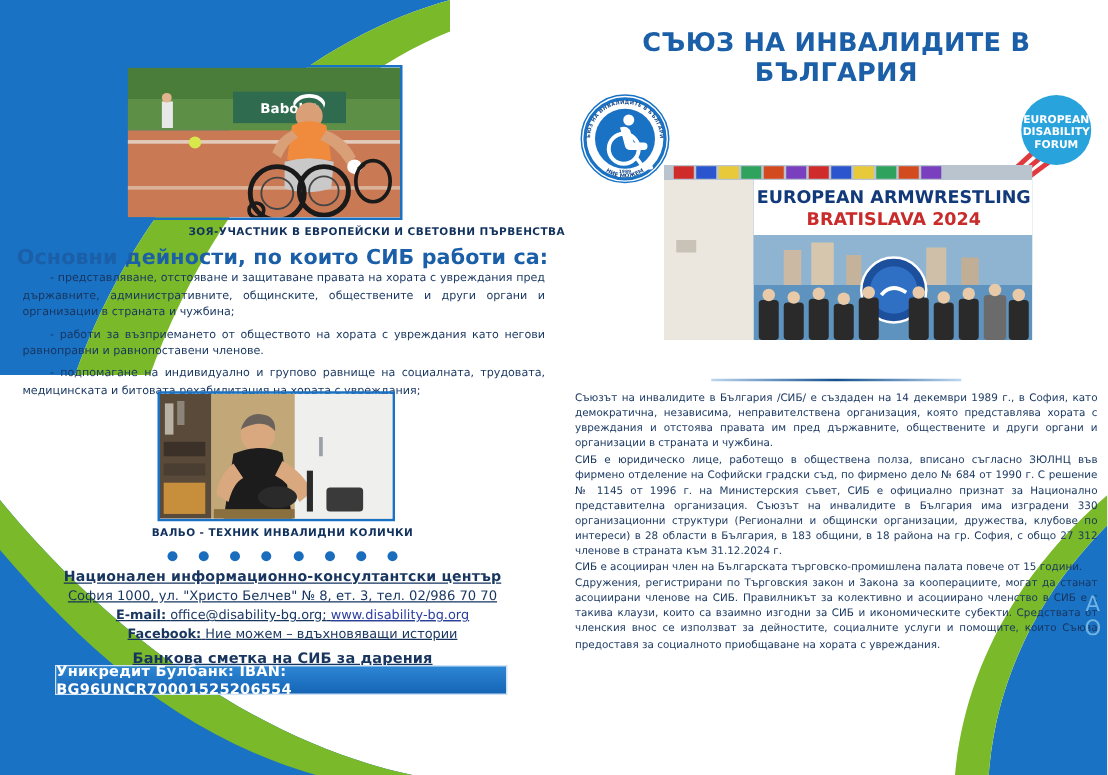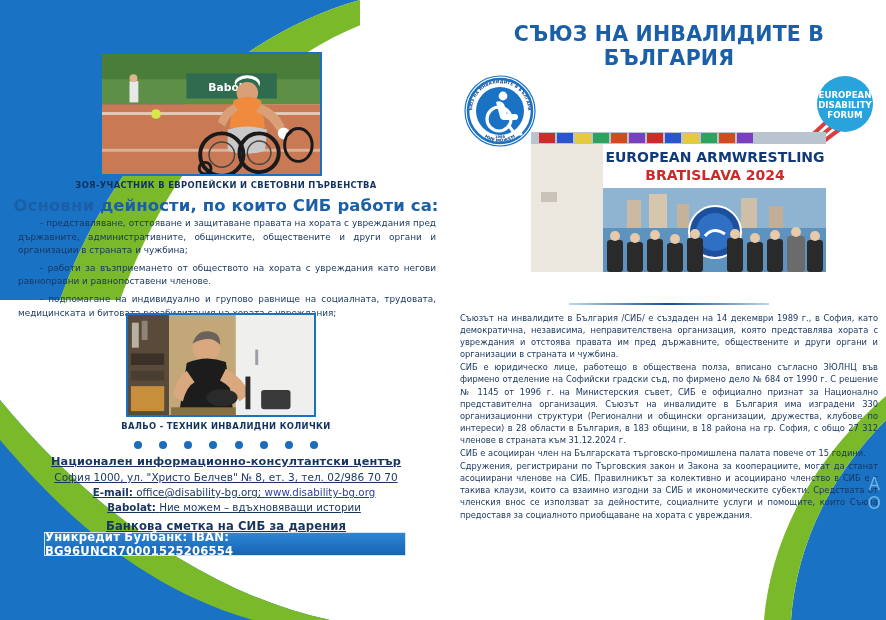--- a/index.html
+++ b/index.html
@@ -157,21 +157,21 @@
         <ellipse cx="200" cy="94" rx="14" ry="17" fill="none" stroke="#1a1a1a" stroke-width="3"></ellipse>
         <line x1="188" y1="84" x2="193" y2="80" stroke="#1a1a1a" stroke-width="3"></line>
         <path d="M128,78 q20,-6 40,0 l-2,22 q-20,6 -38,0 z" fill="#c9c9c9"></path>
         <circle cx="122" cy="104" r="22" fill="none" stroke="#1a1a1a" stroke-width="4"></circle>
         <circle cx="122" cy="104" r="13" fill="none" stroke="#444" stroke-width="1.5"></circle>
         <circle cx="160" cy="102" r="20" fill="none" stroke="#1a1a1a" stroke-width="4"></circle>
         <circle cx="160" cy="102" r="12" fill="none" stroke="#444" stroke-width="1.5"></circle>
         <circle cx="105" cy="118" r="6" fill="none" stroke="#1a1a1a" stroke-width="3"></circle>
       </svg>
     </div>
-    <div class="caption" style="left:0;top:180px;">ЗОЯ-УЧАСТНИК В ЕВРОПЕЙСКИ И СВЕТОВНИ ПЪРВЕНСТВА</div>
+    <div class="caption" style="left:0;top:180px;text-align:right;">ЗОЯ-УЧАСТНИК В ЕВРОПЕЙСКИ И СВЕТОВНИ ПЪРВЕНСТВА</div>
 
     <div class="h-main">Основни дейности, по които СИБ работи са:</div>
 
     <div class="body-left">
       <p>- представляване, отстояване и защитаване правата на хората с увреждания пред държавните, административните, общинските, обществените и други органи и организации в страната и чужбина;</p>
       <p>- работи за възприемането от обществото на хората с увреждания като негови равноправни и равнопоставени членове.</p>
       <p>- подпомагане на индивидуално и групово равнище на социалната, трудовата, медицинската и битовата рехабилитация на хората с увреждания;</p>
     </div>
 
     <div class="photo" style="left:126px;top:313px;width:190px;height:104px;">
@@ -213,21 +213,21 @@
 
     <div class="contact">
       <div class="c-title">Национален информационно-консултантски център</div>
       <div class="c-addr">София 1000, ул. "Христо Белчев" № 8, ет. 3, тел. 02/986 70 70</div>
       <div class="c-line">
         <b>E-mail:</b>
         <span>office@disability-bg.org;</span>
         <span class="c-link">www.disability-bg.org</span>
       </div>
       <div class="c-line">
-        <b>Babolat:</b>
+        <b>Facebook:</b>
         <span>Ние можем – вдъхновяващи истории</span>
       </div>
       <div class="c-bank">Банкова сметка на СИБ за дарения</div>
     </div>
 
     <div class="iban">Уникредит Булбанк: IBAN:  BG96UNCR70001525206554</div>
   </div>
 
   <div class="right-col">
 

